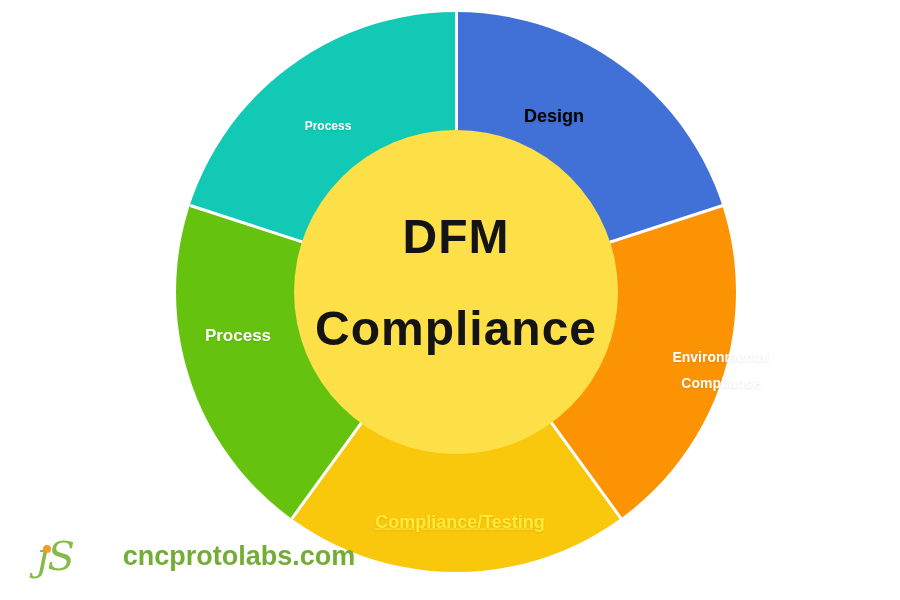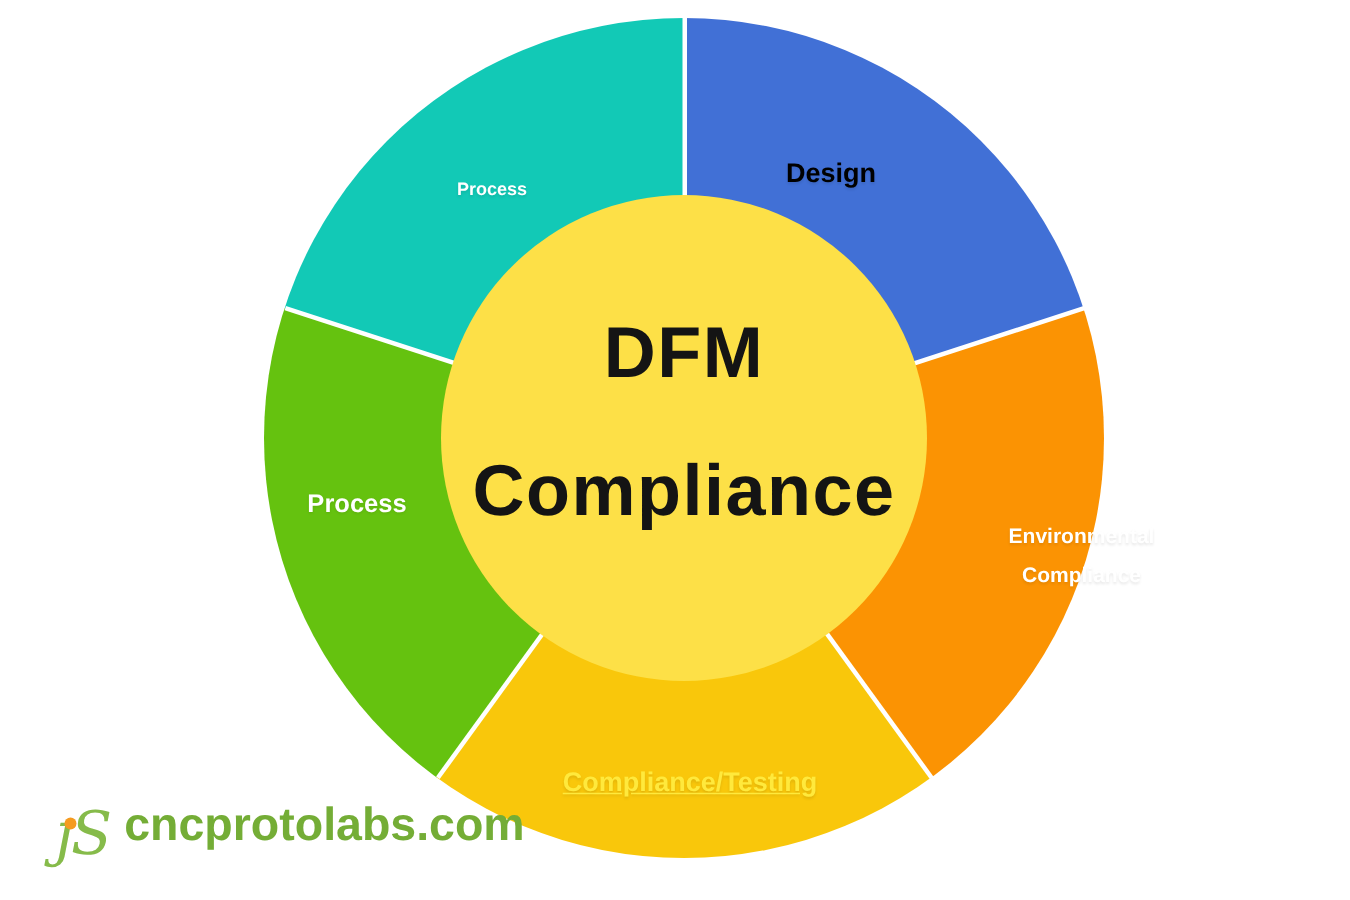--- a/index.html
+++ b/index.html
@@ -68,42 +68,43 @@
   .label-design     { left: 554px; top: 116px; font-size: 18px; }
   .label-env        { left: 721px; top: 344px; font-size: 14px; line-height: 26px; margin-top: 26px; }
   .label-material   { left: 238px; top: 336px; font-size: 17px; }
   .label-compliance { left: 460px; top: 522px; font-size: 18px; text-decoration: underline; }
   
   .logo {
     position: absolute;
     left: 36px;
     top: 532px;
     display: flex;
-    align-items: flex-start;
+    align-items: center;
     z-index: 5;
+    gap: 40px;
   }
   .logo-monogram {
     font-family: "DejaVu Serif", "Liberation Serif", serif;
     font-style: italic;
     font-size: 40px;
     line-height: 48px;
     letter-spacing: -1px;
     position: relative;
   }
   .logo-dot {
     position: absolute;
     left: 7px;
     top: 13px;
     width: 8px;
     height: 8px;
     border-radius: 50%;
     z-index: 6;
   }
   .logo-domain {
-    font-size: 31px;
+    font-size: 27px;
     font-weight: 700;
     margin-left: 9px;
     letter-spacing: 0px;
   }
 </style>
 </head>
 <body>
 
 <div class="stage">
 

